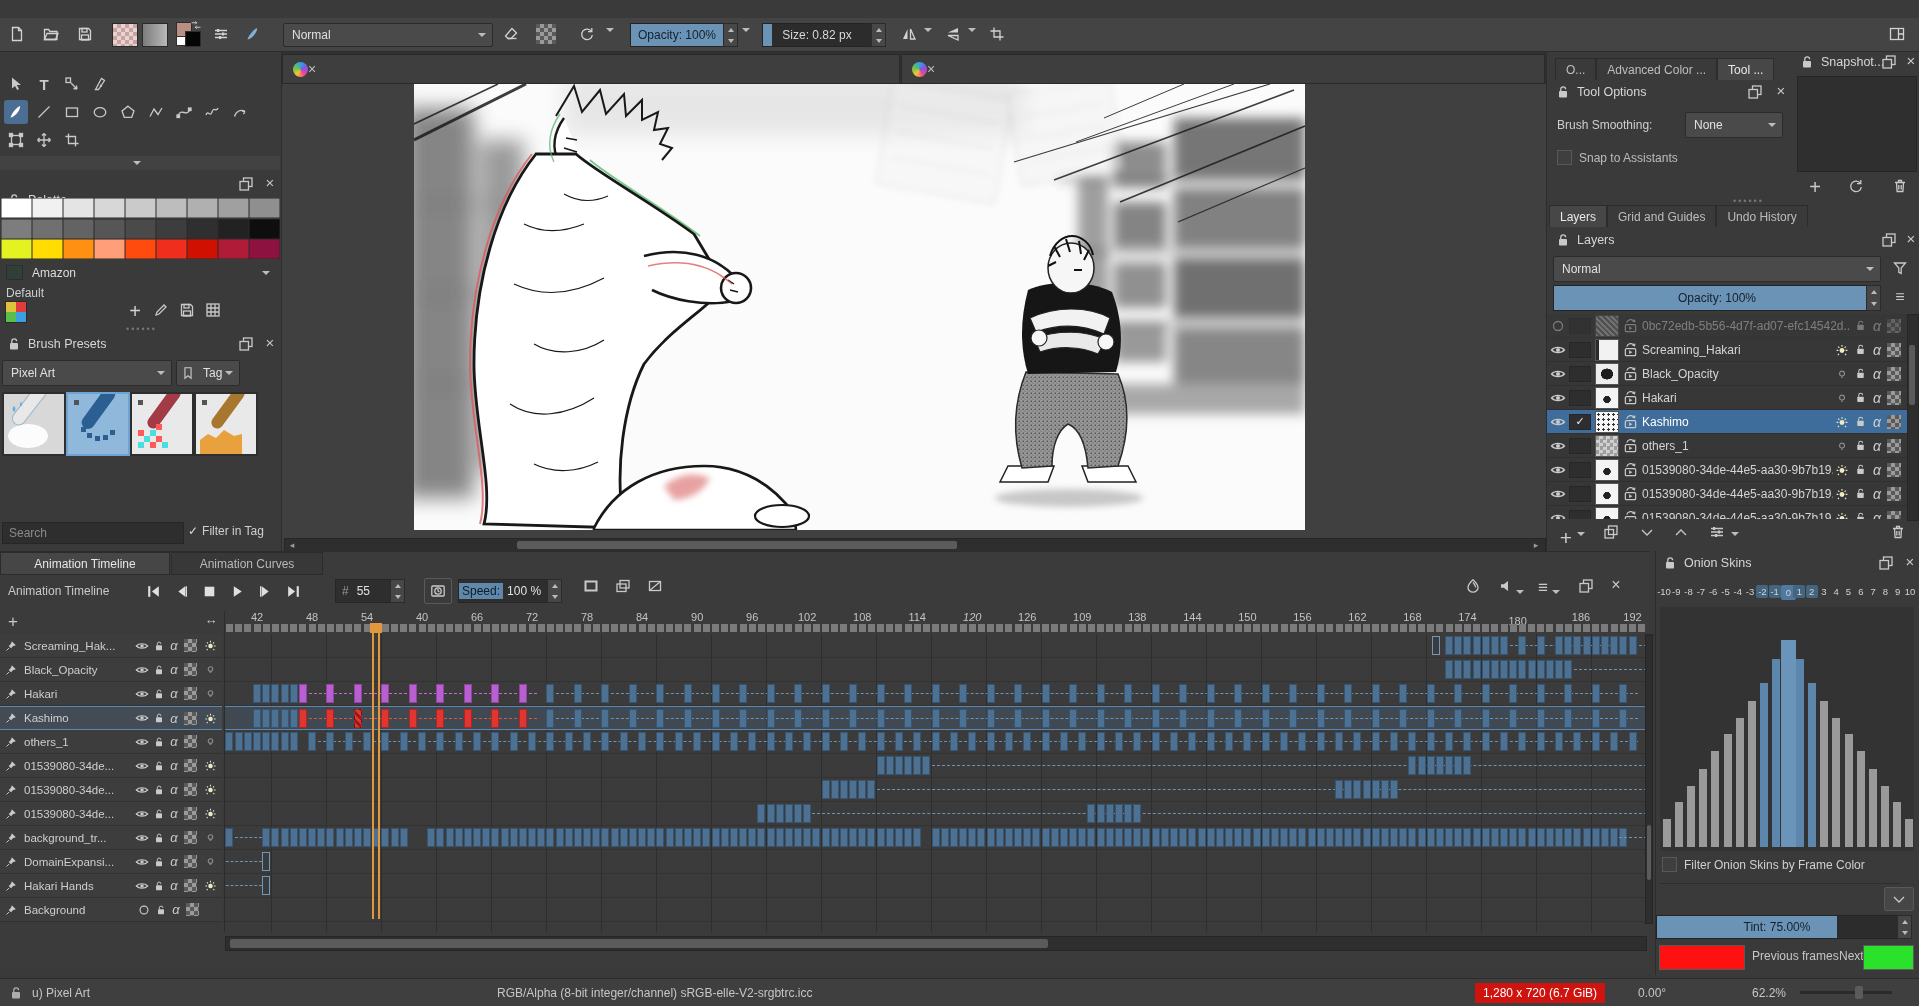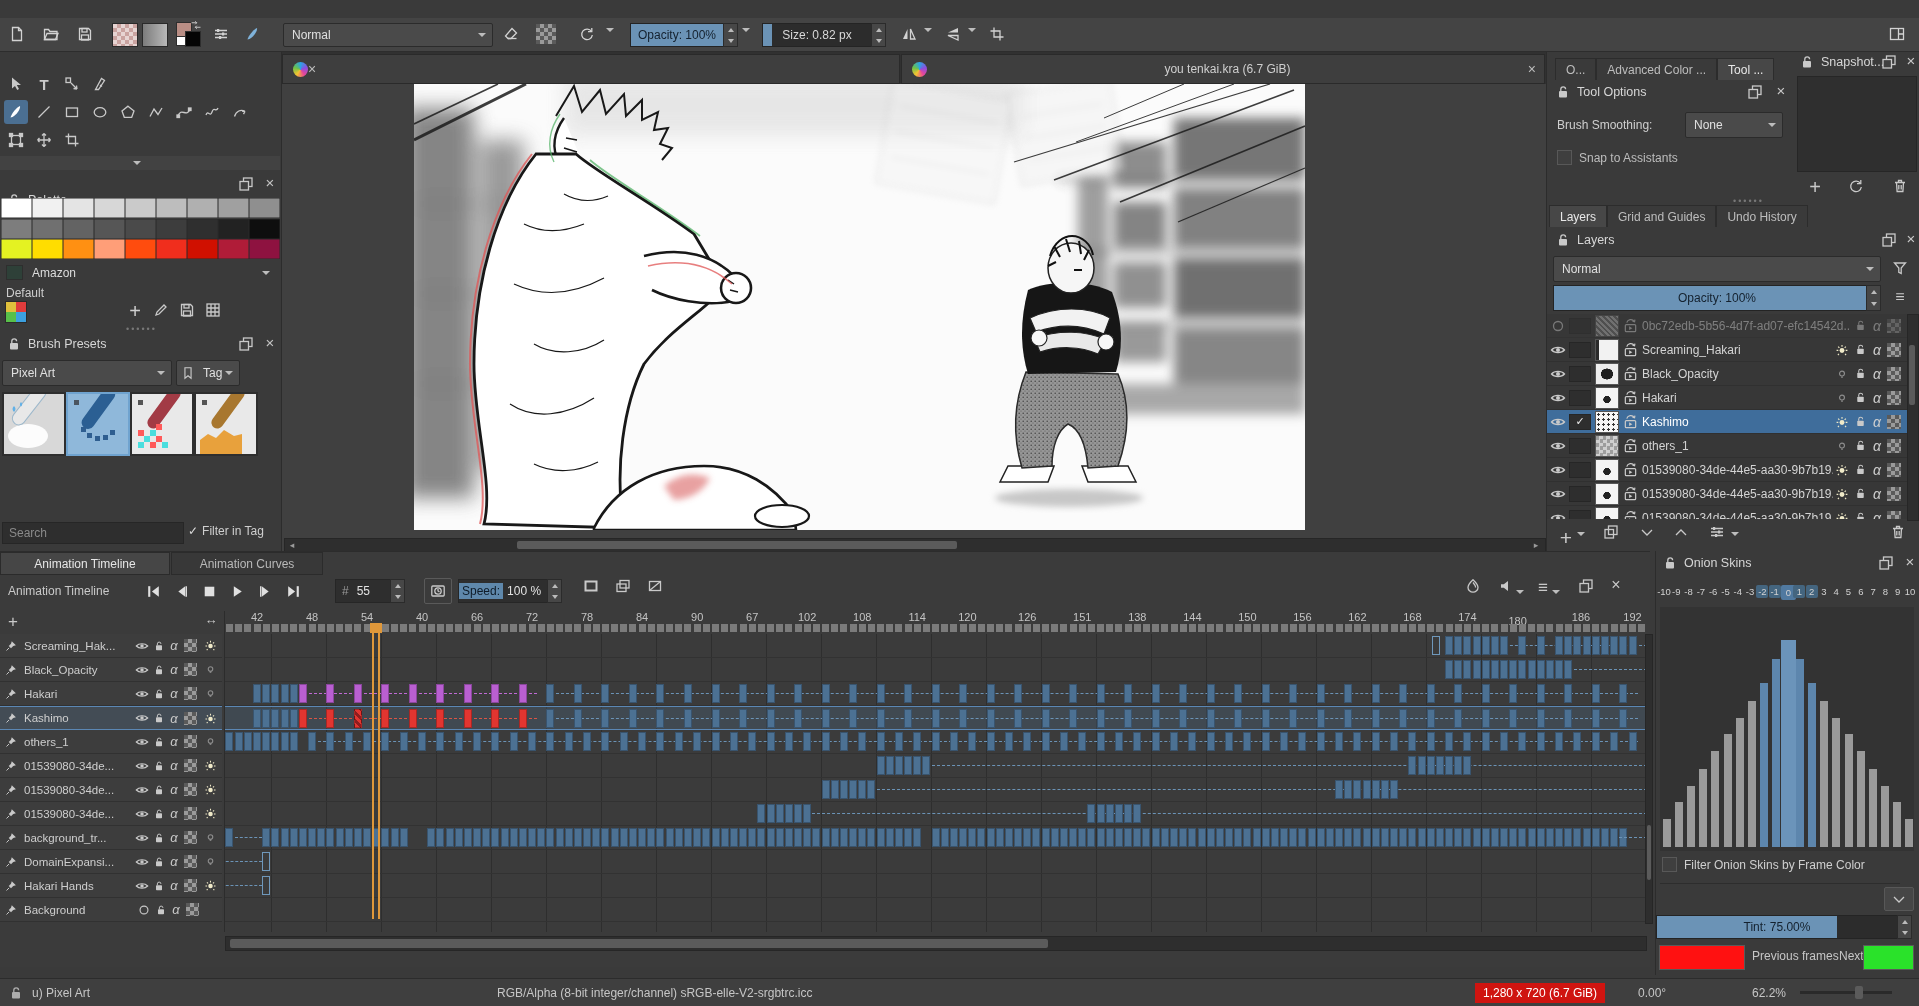--- a/index.html
+++ b/index.html
@@ -415,21 +415,20 @@
   </div>
 
   <div class="abs" style="left:282px;top:52px;width:1264px;height:499px;background:#404040">
     <div class="abs tabbar" style="left:0;top:0;width:1264px;height:32px">
       <div class="dtab" style="left:0;width:618px">
         <span class="kicon" style="margin-left:10px"></span>
         <span style="margin-right:8px;font-size:14px;color:#bdbdbd">×</span>
       </div>
       <div class="dtab" style="left:619px;width:644px">
         <span class="kicon" style="margin-left:10px"></span>
-        <span style="flex:1;text-align:center">you tenkai.kra (6.7 GiB)</span>
         <span style="margin-right:8px;font-size:14px;color:#bdbdbd">×</span>
       </div>
     </div>
 
     <div class="abs" style="left:0;top:32px;width:1264px;height:453px;overflow:hidden">
 
       <svg class="abs" style="left:132px;top:0" width="891" height="446" viewBox="0 0 891 446">
         <defs>
           <filter id="b3" x="-30%" y="-30%" width="160%" height="160%">
               <feGaussianBlur stdDeviation="3"></feGaussianBlur>
@@ -1426,33 +1425,33 @@
         <div class="abs" style="left: 238.08px; top: 0px; width: 28px; text-align: center; font-size: 11px; color: rgb(196, 196, 196);">66</div>
         <div class="vline" style="left: 266px; top: 23px; height: 298px;"></div>
         <div class="abs" style="left: 293.1px; top: 0px; width: 28px; text-align: center; font-size: 11px; color: rgb(196, 196, 196);">72</div>
         <div class="vline" style="left: 321px; top: 23px; height: 298px;"></div>
         <div class="abs" style="left: 348.12px; top: 0px; width: 28px; text-align: center; font-size: 11px; color: rgb(196, 196, 196);">78</div>
         <div class="vline" style="left: 376px; top: 23px; height: 298px;"></div>
         <div class="abs" style="left: 403.14px; top: 0px; width: 28px; text-align: center; font-size: 11px; color: rgb(196, 196, 196);">84</div>
         <div class="vline" style="left: 431px; top: 23px; height: 298px;"></div>
         <div class="abs" style="left: 458.16px; top: 0px; width: 28px; text-align: center; font-size: 11px; color: rgb(196, 196, 196);">90</div>
         <div class="vline" style="left: 486px; top: 23px; height: 298px;"></div>
-        <div class="abs" style="left: 513.18px; top: 0px; width: 28px; text-align: center; font-size: 11px; color: rgb(196, 196, 196);">67</div>
+        <div class="abs" style="left: 513.18px; top: 0px; width: 28px; text-align: center; font-size: 11px; color: rgb(196, 196, 196);">96</div>
         <div class="vline" style="left: 541px; top: 23px; height: 298px;"></div>
         <div class="abs" style="left: 568.2px; top: 0px; width: 28px; text-align: center; font-size: 11px; color: rgb(196, 196, 196);">102</div>
         <div class="vline" style="left: 596px; top: 23px; height: 298px;"></div>
         <div class="abs" style="left: 623.22px; top: 0px; width: 28px; text-align: center; font-size: 11px; color: rgb(196, 196, 196);">108</div>
         <div class="vline" style="left: 651px; top: 23px; height: 298px;"></div>
         <div class="abs" style="left: 678.24px; top: 0px; width: 28px; text-align: center; font-size: 11px; color: rgb(196, 196, 196);">114</div>
         <div class="vline" style="left: 706px; top: 23px; height: 298px;"></div>
-        <div class="abs" style="left: 733.26px; top: 0px; width: 28px; font-size: 11px; color: rgb(196, 196, 196);">120</div>
+        <div class="abs" style="left: 733.26px; top: 0px; width: 28px; text-align: center; font-size: 11px; color: rgb(196, 196, 196); font-style: italic;">120</div>
         <div class="vline" style="left: 761px; top: 23px; height: 298px;"></div>
         <div class="abs" style="left: 788.28px; top: 0px; width: 28px; text-align: center; font-size: 11px; color: rgb(196, 196, 196);">126</div>
         <div class="vline" style="left: 816px; top: 23px; height: 298px;"></div>
-        <div class="abs" style="left: 843.3px; top: 0px; width: 28px; text-align: center; font-size: 11px; color: rgb(196, 196, 196);">151</div>
+        <div class="abs" style="left: 843.3px; top: 0px; width: 28px; text-align: center; font-size: 11px; color: rgb(196, 196, 196);">109</div>
         <div class="vline" style="left: 871px; top: 23px; height: 298px;"></div>
         <div class="abs" style="left: 898.32px; top: 0px; width: 28px; text-align: center; font-size: 11px; color: rgb(196, 196, 196);">138</div>
         <div class="vline" style="left: 926px; top: 23px; height: 298px;"></div>
         <div class="abs" style="left: 953.34px; top: 0px; width: 28px; text-align: center; font-size: 11px; color: rgb(196, 196, 196);">144</div>
         <div class="vline" style="left: 981px; top: 23px; height: 298px;"></div>
         <div class="abs" style="left: 1008.36px; top: 0px; width: 28px; text-align: center; font-size: 11px; color: rgb(196, 196, 196);">150</div>
         <div class="vline" style="left: 1036px; top: 23px; height: 298px;"></div>
         <div class="abs" style="left: 1063.38px; top: 0px; width: 28px; text-align: center; font-size: 11px; color: rgb(196, 196, 196);">156</div>
         <div class="vline" style="left: 1091px; top: 23px; height: 298px;"></div>
         <div class="abs" style="left: 1118.4px; top: 0px; width: 28px; text-align: center; font-size: 11px; color: rgb(196, 196, 196);">162</div>

